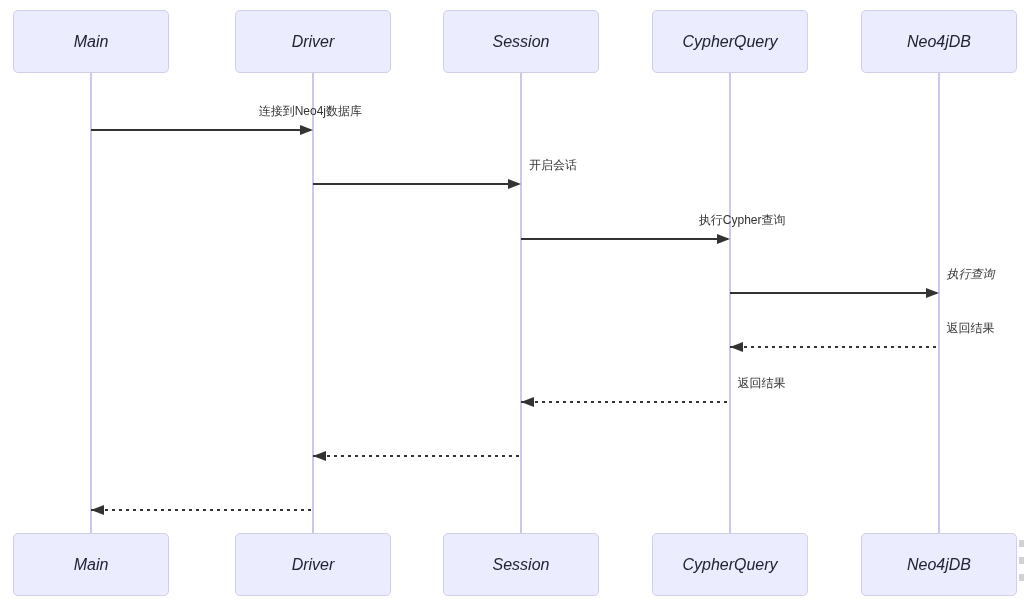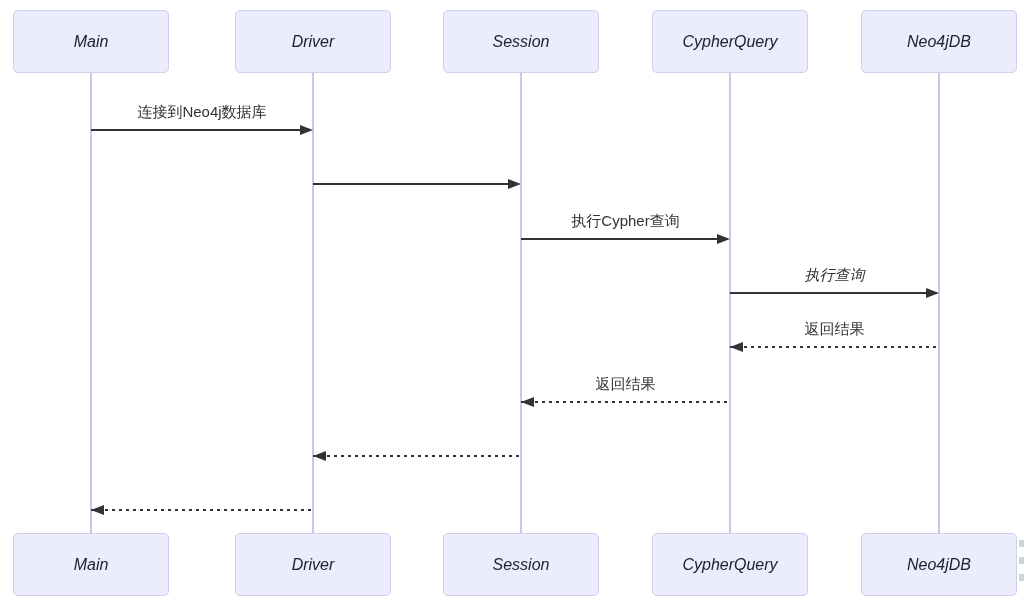--- a/index.html
+++ b/index.html
@@ -31,22 +31,22 @@
     font-style: italic;
   }
   .lifeline {
     position: absolute;
     width: 2px;
     background: var(--lifeline, #CBC7EE);
   }
   .msg-label {
     position: absolute;
     width: 320px;
-    text-align: center;
-    font-size: 15px;
+    text-align: right;
+    font-size: 12px;
     color: var(--msg, #333333);
     white-space: nowrap;
   }
   .msg-line {
     position: absolute;
     height: 2px;
   }
   .msg-line.solid {
     background: var(--msg, #333333);
   }
@@ -92,20 +92,21 @@
     <div class="actor-box" style="left: 235px; top: 533px;">Driver</div>
     <div class="actor-box" style="left: 443px; top: 10px;">Session</div>
     <div class="actor-box" style="left: 443px; top: 533px;">Session</div>
     <div class="actor-box" style="left: 652px; top: 10px;">CypherQuery</div>
     <div class="actor-box" style="left: 652px; top: 533px;">CypherQuery</div>
     <div class="actor-box" style="left: 861px; top: 10px;">Neo4jDB</div>
     <div class="actor-box" style="left: 861px; top: 533px;">Neo4jDB</div>
     <div class="msg-label" style="left: 42px; top: 103px;">连接到Neo4j数据库</div>
     <div class="msg-line solid" style="left: 91px; top: 129px; width: 220px;"></div>
     <div class="arrowhead right" style="left: 300px; top: 125px;"></div>
+    <div class="msg-label" style="left: 257px; top: 157px;">开启会话</div>
     <div class="msg-line solid" style="left: 313px; top: 183px; width: 206px;"></div>
     <div class="arrowhead right" style="left: 508px; top: 179px;"></div>
     <div class="msg-label" style="left: 465.5px; top: 212px;">执行Cypher查询</div>
     <div class="msg-line solid" style="left: 521px; top: 238px; width: 207px;"></div>
     <div class="arrowhead right" style="left: 717px; top: 234px;"></div>
     <div class="msg-label" style="left: 674.5px; top: 266px; font-style: italic;">执行查询</div>
     <div class="msg-line solid" style="left: 730px; top: 292px; width: 207px;"></div>
     <div class="arrowhead right" style="left: 926px; top: 288px;"></div>
     <div class="msg-label" style="left: 674.5px; top: 320px;">返回结果</div>
     <div class="msg-line dashed" style="left: 730px; top: 346px; width: 207px;"></div>

